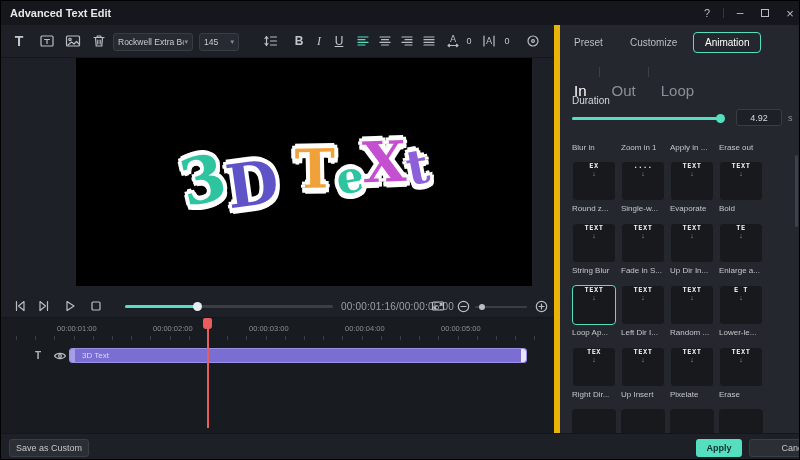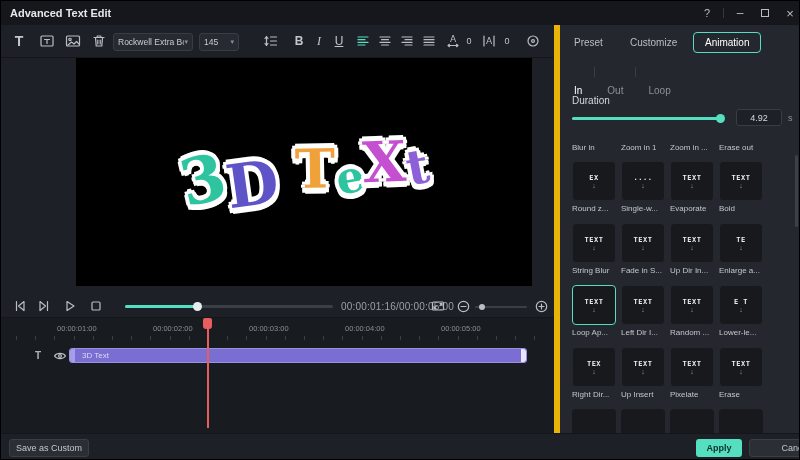--- a/index.html
+++ b/index.html
@@ -93,37 +93,37 @@
   .playhead-line { position:absolute; left:206px; top:2px; width:2px; height:108px; background:#e85d5d; }
   .playhead-cap  { position:absolute; left:202px; top:0;  width:9px;  height:11px; background:#e85d5d; border-radius:2px 2px 3px 3px; }
 
   
   .right-panel { position:absolute; left:553px; top:24px; width:247px; height:408px; background:#24272d; border-left:6px solid #eab308; }
   .tab { position:absolute; top:12px; font-size:10px; color:#b9bec5; }
   .tab-preset    { left:14px; }
   .tab-customize { left:70px; }
   .tab-animation { left:133px; top:7px; color:#fff; border:1.5px solid #55dfc0; border-radius:4px; padding:4px 11px; }
   .subtabs { position:absolute; left:12px; top:38px; display:flex; align-items:center; height:18px; }
-  .subtab { font-size:10px; color:#8a9097; padding:0 12px;margin-top:36px; }
+  .subtab { font-size:15px; color:#8a9097; padding:0 12px;margin-top:36px; }
   .subtab:first-child { padding-left:2px; }
   .subtab.active { color:#ffffff; }
   .sub-sep { width:1px; height:10px; background:#3a3f46; }
   .duration-label { position:absolute; left:12px; top:70px; font-size:10px; color:#d5d8dc; }
   .dur-track { position:absolute; left:12px; top:92px; width:152px; height:3px; background:#2f5a50; border-radius:2px; }
   .dur-fill  { position:absolute; left:0; top:0; width:148px; height:3px; background:#55dfc0; border-radius:2px; }
   .dur-handle{ position:absolute; left:144px; top:-3px; width:9px; height:9px; border-radius:50%; background:#55dfc0; }
   .dur-box { position:absolute; left:176px; top:84px; width:46px; height:17px; background:#1d2026; border:1px solid #383d45; border-radius:3px; display:flex; align-items:center; justify-content:center; font-size:9px; color:#d5d8dc; }
   .dur-unit { position:absolute; left:228px; top:88px; font-size:9px; color:#8a9097; }
 
   .grid-wrap { position:absolute; left:12px; top:118px; width:226px; height:290px; overflow:hidden; }
   .partial-labels { display:grid; grid-template-columns:repeat(4,44px); column-gap:5px; margin-bottom:9px; }
   .partial-labels span { font-size:8px; color:#c3c7cc; white-space:nowrap; overflow:hidden; }
   .anim-grid { display:grid; grid-template-columns:repeat(4,44px); column-gap:5px; row-gap:10px; }
   .anim-item { width:44px; }
-  .thumb { width:44px; height:40px; background:#17191d; border:1px solid #24272d; border-radius:4px; display:flex; flex-direction:column; align-items:center; justify-content:center; gap:1px; }
+  .thumb { width:44px; height:40px; background:#17191d; border:1px solid #24272d; border-radius:4px; display:flex; flex-direction:column; align-items:center; justify-content:flex-start; gap:1px; }
   .anim-item.selected .thumb { border:1.5px solid #55dfc0; }
   .thumb-text { font-size:7px; font-weight:bold; letter-spacing:.5px; color:#eceef0; font-family:"DejaVu Sans Mono",monospace; }
   .thumb-icon { font-size:7px; color:#9aa0a6; line-height:6px; }
   .anim-label { margin-top:3px; font-size:8px; color:#c3c7cc; white-space:nowrap; overflow:hidden; }
   .partial-row { display:grid; grid-template-columns:repeat(4,44px); column-gap:5px; margin-top:10px; }
   .partial-thumb { width:44px; height:40px; background:#17191d; border-radius:4px; }
   .scrollbar { position:absolute; right:3px; top:130px; width:3px; height:72px; background:#3d424a; border-radius:2px; }
 
   
   .bottombar { position:absolute; left:0; top:432px; width:800px; height:28px; background:#1d2026; border-top:1px solid #14161a; }
@@ -329,21 +329,21 @@
       <div class="dur-fill"></div>
       <div class="dur-handle"></div>
     </div>
     <div class="dur-box">4.92</div>
     <span class="dur-unit">s</span>
 
     <div class="grid-wrap">
       <div class="partial-labels">
         <span>Blur in</span>
         <span>Zoom in 1</span>
-        <span>Zoom in ...</span>
+        <span>Apply in ...</span>
         <span>Erase out</span>
       </div>
       <div class="anim-grid" id="animGrid">
   <div class="anim-item">
     <div class="thumb">
       <span class="thumb-text">EX</span>
       <span class="thumb-icon">↓</span>
     </div>
     <div class="anim-label">Round z...</div>
   </div>

